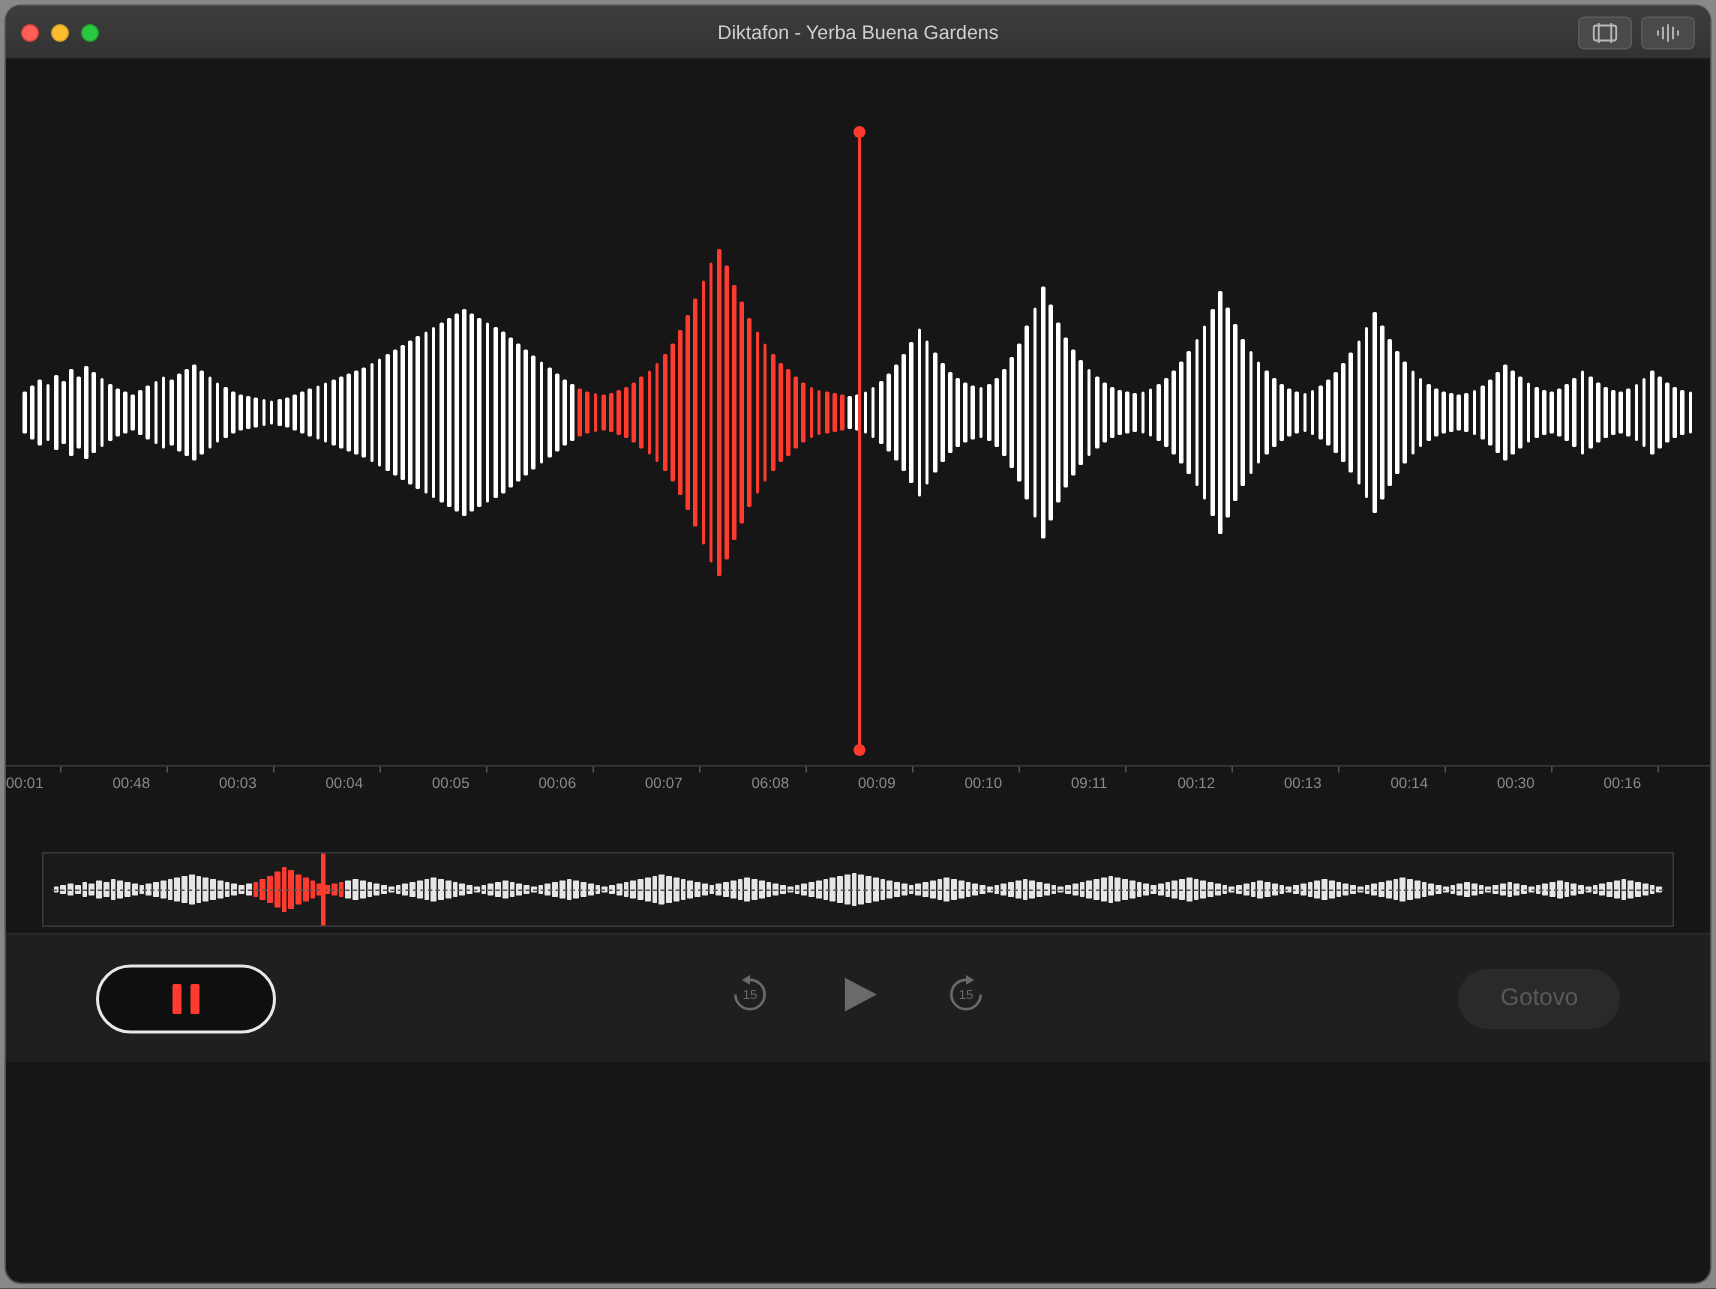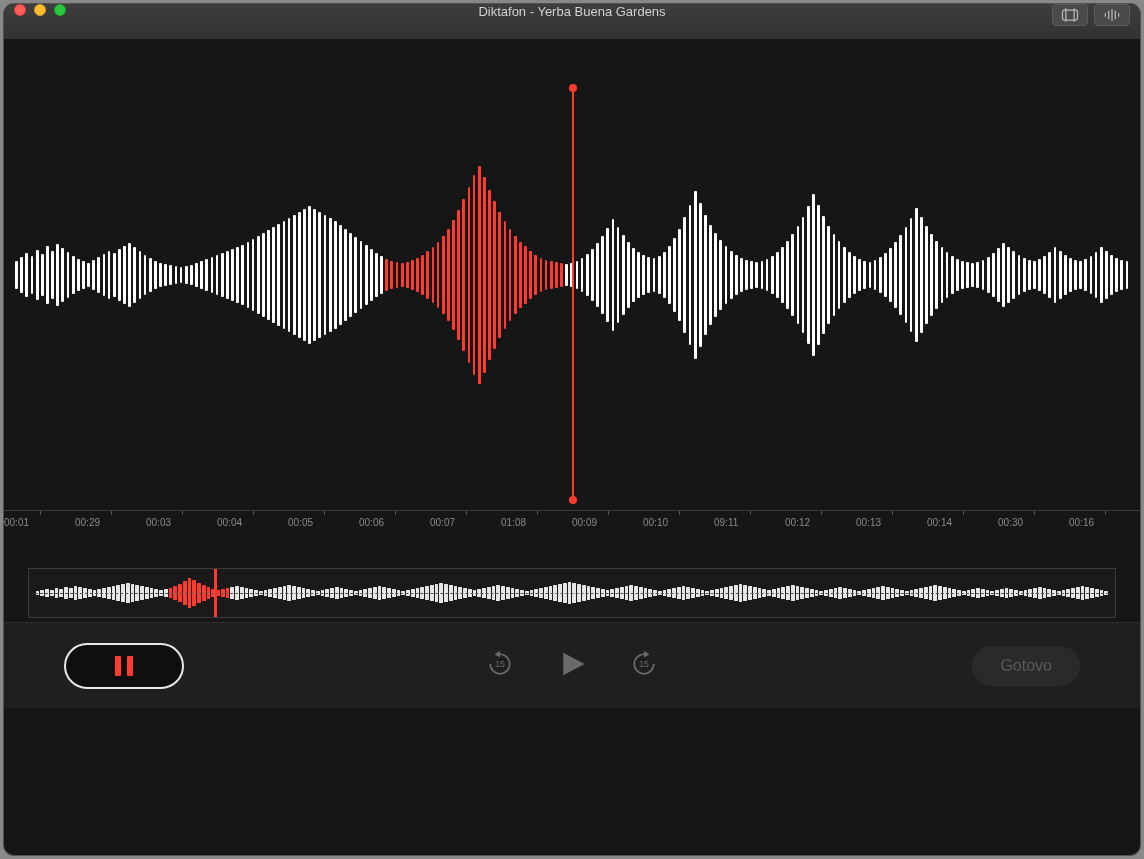--- a/index.html
+++ b/index.html
@@ -19,21 +19,21 @@
     box-shadow: 0 0 0 1px rgba(0,0,0,0.4);
     background: #161616;
     display: flex;
     flex-direction: column;
   }
   
   .titlebar {
     height: 36px;
     background: linear-gradient(#3e3e3e, #323232);
     display: flex;
-    align-items: flex-start;
+    align-items: center;
     padding: 0 10px;
     position: relative;
     border-bottom: 1px solid #1a1a1a;
   }
   .traffic-lights { display: flex; gap: 8px; }
   .tl { width: 12px; height: 12px; border-radius: 50%; }
   .tl.close { background: #ff5f57; border:1px solid #e0443e; }
   .tl.min   { background: #febc2e; border:1px solid #d1a32b; }
   .tl.max   { background: #28c840; border:1px solid #24a733; }
   .title {
@@ -419,27 +419,27 @@
         <div class="wbar" style="height: 40px;"></div>
         <div class="wbar" style="height: 34px;"></div>
         <div class="wbar" style="height: 30px;"></div>
         <div class="wbar" style="height: 28px;"></div>
       </div>
     <div class="playhead"></div>
   </div>
 
   <div class="ruler" id="ruler">
       <div class="tick">00:01</div>
-      <div class="tick">00:29</div>
+      <div class="tick">00:48</div>
       <div class="tick">00:03</div>
       <div class="tick">00:04</div>
       <div class="tick">00:05</div>
       <div class="tick">00:06</div>
       <div class="tick">00:07</div>
-      <div class="tick">01:08</div>
+      <div class="tick">06:08</div>
       <div class="tick">00:09</div>
       <div class="tick">00:10</div>
       <div class="tick">09:11</div>
       <div class="tick">00:12</div>
       <div class="tick">00:13</div>
       <div class="tick">00:14</div>
       <div class="tick">00:30</div>
       <div class="tick">00:16</div>
     </div>
 

